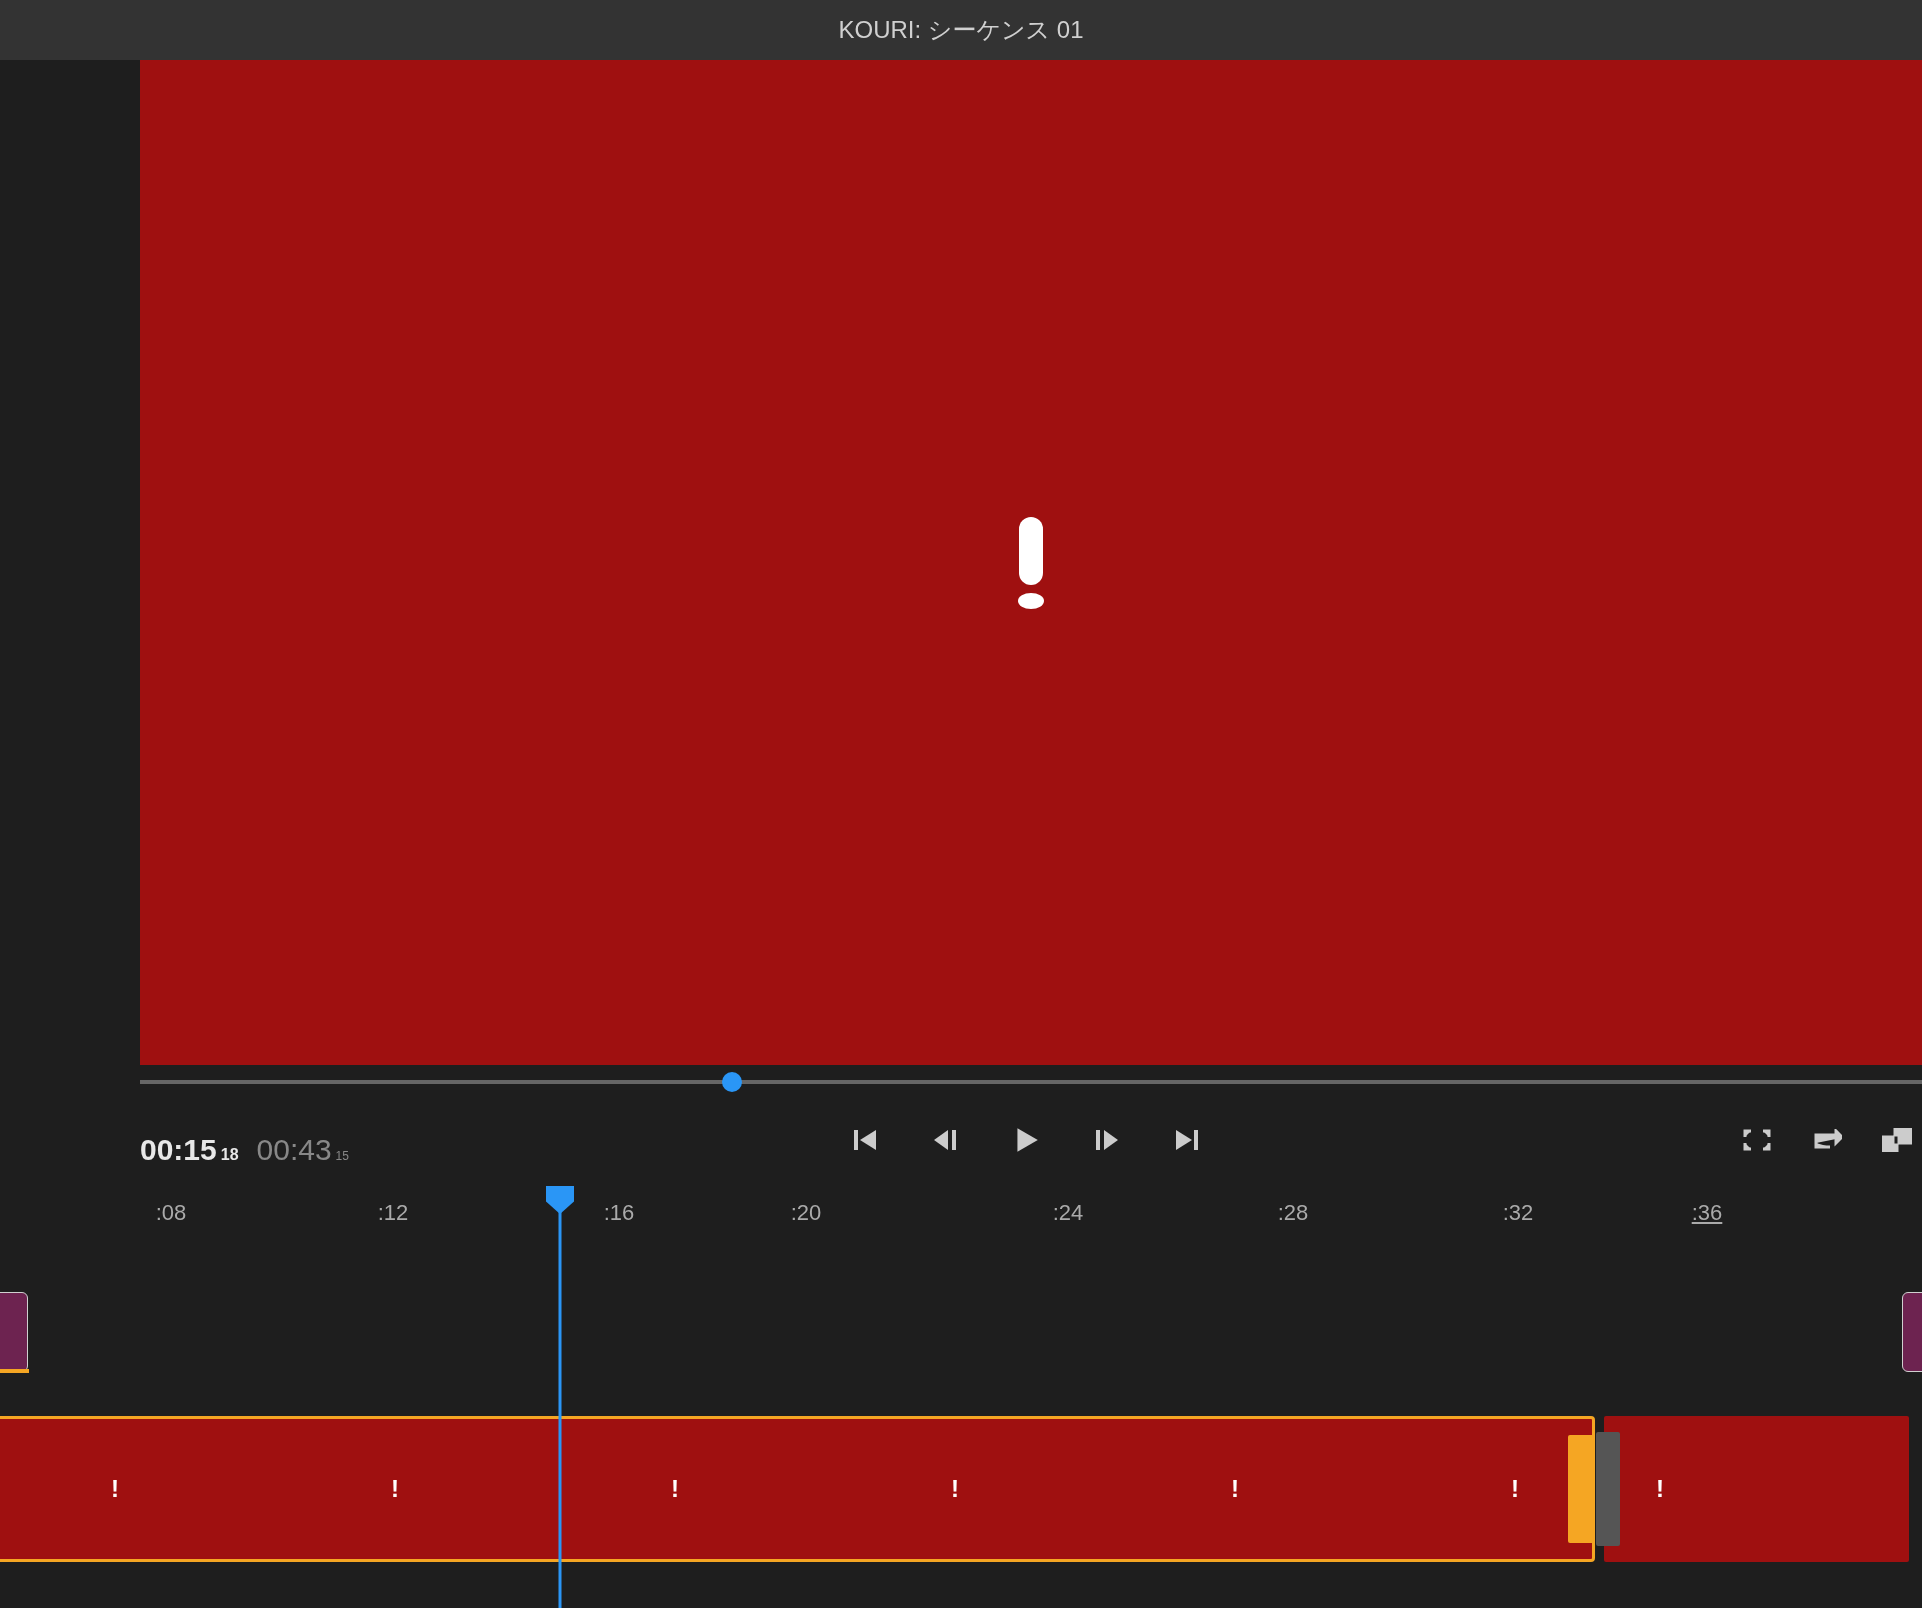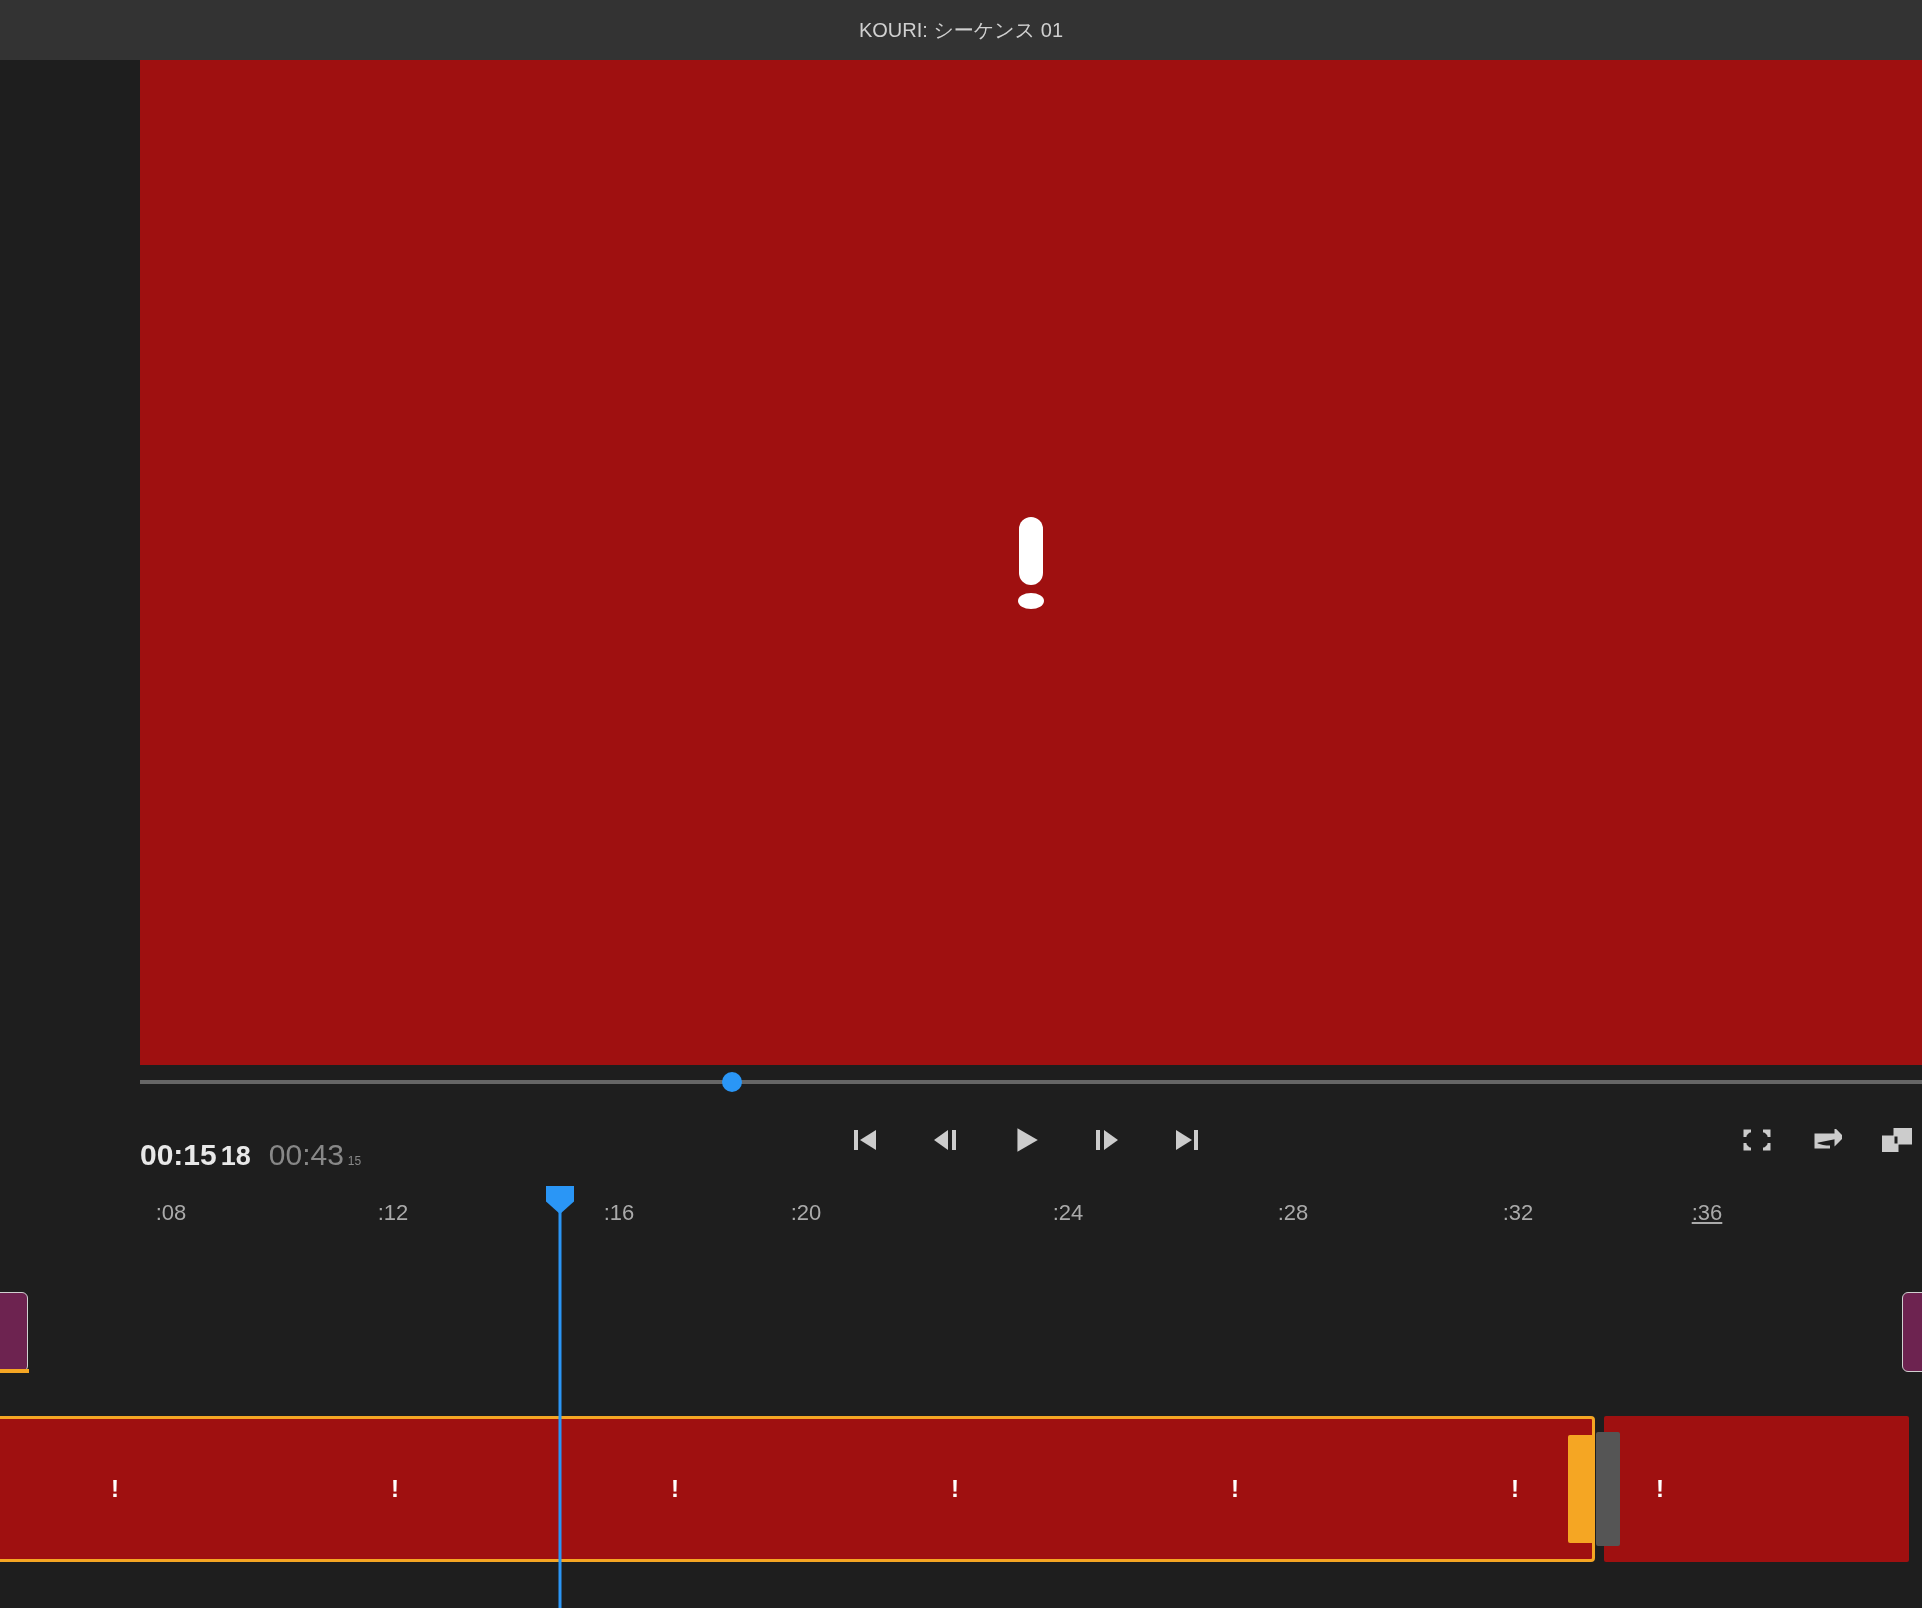--- a/index.html
+++ b/index.html
@@ -15,21 +15,21 @@
       height: 1608px;
       overflow: hidden;
       position: relative;
     }
     .title-bar {
       height: 60px;
       background: #333333;
       display: flex;
       align-items: center;
       justify-content: center;
-      font-size: 20px;
+      font-size: 24px;
       color: #d0d0d0;
     }
     .main-area {
       position: relative;
     }
     .preview-window {
       position: absolute;
       top: 0px;
       left: 140px;
       right: 0;
@@ -89,21 +89,21 @@
       align-items: baseline;
       gap: 4px;
       text-align: center;
     }
     .tc-current {
       font-size: 30px;
       font-weight: 600;
       color: #e8e8e8;
     }
     .tc-current-frames {
-      font-size: 27px;
+      font-size: 16px;
       color: #e8e8e8;
       font-weight: 600;
       margin-right: 14px;
       margin-top: 32px;
     }
     .tc-total {
       font-size: 30px;
       color: #888;
     }
     .tc-total-frames {

